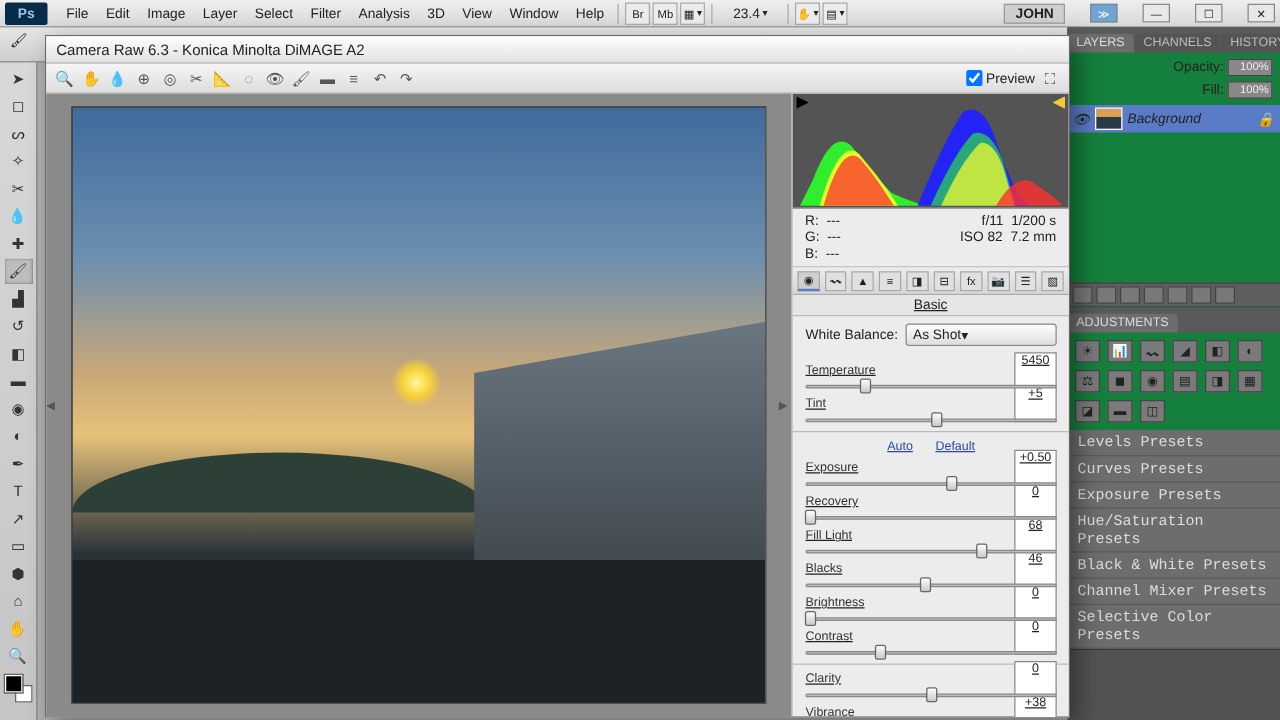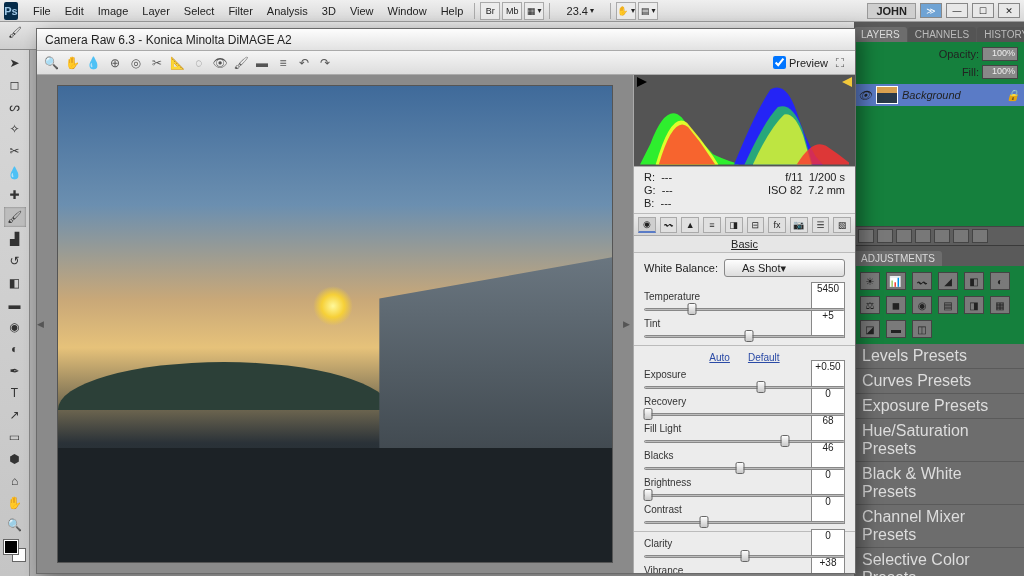--- a/index.html
+++ b/index.html
@@ -1,22 +1,22 @@
 <!DOCTYPE html>
 <html><head>
 <meta charset="utf-8">
 <style>
 * { box-sizing: border-box; margin: 0; padding: 0; font-family: Tahoma, sans-serif; font-size: 11px; color: #222; }
 body { background: #b0b0b0; width: 1024px; height: 576px; overflow: hidden; position: relative; }
 
 
 .menubar { height: 22px; background: linear-gradient(#efefef,#d8d8d8); border-bottom: 1px solid #9a9a9a; display: flex; align-items: center; padding: 0 4px; }
-.ps-logo { width: 14px; height: 18px; background: #062c4a; color: #9ec7e6; font-weight: bold; font-size: 11px; display: flex; align-items: center; justify-content: center; border-radius: 2px; margin-right: 8px; }
+.ps-logo { width: 34px; height: 18px; background: #062c4a; color: #9ec7e6; font-weight: bold; font-size: 11px; display: flex; align-items: center; justify-content: center; border-radius: 2px; margin-right: 8px; }
 .menu-item { padding: 0 7px; line-height: 22px; }
-.menubar-right { margin-left: auto; display: flex; align-items: center; gap: 4px; }
+.menubar-right { margin-left: auto; display: flex; align-items: center; gap: 20px; }
 .user-tag { background: #cfcfcf; padding: 1px 8px; font-weight: bold; border: 1px solid #999; }
 .winbtn { width: 22px; height: 15px; border: 1px solid #888; background: #e8e8e8; font-size: 9px; display: flex; align-items: center; justify-content: center; }
 .sep { width: 1px; height: 16px; background: #aaa; margin: 0 4px; }
 .tool-icon { width: 20px; height: 18px; border: 1px solid #aaa; background: #ececec; margin: 0 1px; display: flex; align-items: center; justify-content: center; font-size: 9px; }
 .dd-arrow::after { content: "▾"; font-size: 8px; margin-left: 2px; }
 
 
 .optbar { height: 28px; background: linear-gradient(#e5e5e5,#cecece); border-bottom: 1px solid #888; display: flex; align-items: center; padding-left: 36px; position: relative; }
 .optbar .hand { width: 18px; height: 18px; position: absolute; left: 8px; top: 4px; }
 
@@ -35,21 +35,21 @@
 .tab { padding: 2px 7px; font-size: 10px; color: #ddd; background: #6d6d6d; border-top-left-radius: 3px; border-top-right-radius: 3px; margin-right: 1px; }
 .tab.inactive { background: #545454; color: #bbb; }
 .layer-row { background: #5a7bc6; height: 22px; display: flex; align-items: center; padding: 0 4px; gap: 4px; color: #fff; font-style: italic; }
 .layer-thumb { width: 22px; height: 18px; background: linear-gradient(#d8a050 40%,#2a3a48 40%); border: 1px solid #fff; }
 .panel-body { padding: 3px 6px; color: #ccc; font-size: 10px; }
 .field-row { display: flex; align-items: center; gap: 3px; height: 18px; }
 .mini-input { width: 36px; height: 14px; background: #888; border: 1px solid #444; font-size: 9px; color: #eee; text-align: right; padding-right: 2px; }
 .adj-grid { display: flex; flex-wrap: wrap; gap: 6px; padding: 6px; }
 .adj-ic { width: 20px; height: 18px; background: #7a7a7a; border: 1px solid #444; display: flex; align-items: center; justify-content: center; font-size: 10px; }
 .preset-list { background: #6d6d6d; }
-.preset-item { padding: 3px 8px; border-bottom: 1px solid #5a5a5a; color: #ddd; font-size: 16px; }
+.preset-item { padding: 3px 8px; border-bottom: 1px solid #5a5a5a; color: #ddd; font-size: 12px; font-family: Liberation Mono, monospace; }
 .iconbar { display: flex; gap: 3px; padding: 2px 4px; background: #5e5e5e; border-top: 1px solid #444; }
 .iconbar .ic { width: 16px; height: 14px; background: #787878; border: 1px solid #444; }
 
 
 .craw { position: absolute; left: 36px; top: 28px; width: 820px; height: 546px; background: #ececec; border: 1px solid #6a6a6a; box-shadow: 6px 6px 18px rgba(0,0,0,.4); }
 .craw-title { height: 22px; background: linear-gradient(#fdfdfd,#e2e2e2); border-bottom: 1px solid #aaa; padding-left: 8px; line-height: 22px; font-size: 12px; }
 .craw-tools { height: 24px; background: linear-gradient(#f5f5f5,#ddd); border-bottom: 1px solid #aaa; display: flex; align-items: center; padding: 0 6px; gap: 3px; }
 .craw-tools .ct { width: 18px; height: 18px; display: flex; align-items: center; justify-content: center; color: #555; font-size: 12px; }
 .craw-tools .spacer { flex: 1; }
 .preview-chk { display: flex; align-items: center; gap: 3px; font-size: 11px; }
@@ -70,22 +70,22 @@
 .histo-tri.l { left: 3px; background: #000; clip-path: polygon(0 0,100% 50%,0 100%); }
 .histo-tri.r { right: 3px; background: #f2c83a; clip-path: polygon(100% 0,0 50%,100% 100%); }
 .meta { display: flex; justify-content: space-between; padding: 4px 10px; font-size: 10px; color: #444; border-bottom: 1px solid #bbb; }
 .meta .col { display: flex; flex-direction: column; gap: 1px; }
 .tabstrip { height: 22px; background: linear-gradient(#ececec,#d6d6d6); border-bottom: 1px solid #aaa; display: flex; align-items: center; padding: 0 4px; gap: 4px; }
 .tabstrip .ts { width: 18px; height: 16px; background: #e0e0e0; border: 1px solid #aaa; font-size: 9px; display: flex; align-items: center; justify-content: center; }
 .tabstrip .ts.active { background: #cfcfcf; border-bottom: 2px solid #5a7bc6; }
 .basic-title { text-align: center; font-size: 11px; padding: 2px 0; border-bottom: 1px solid #bbb; background: #e6e6e6; text-decoration: underline; }
 .sliders { padding: 6px 10px 10px; overflow-y: auto; flex: 1; }
 .wb-row { display: flex; align-items: center; gap: 6px; margin-bottom: 12px; }
-.wb-select { flex: 1; height: 18px; border: 1px solid #888; background: linear-gradient(#fefefe,#ddd); border-radius: 3px; padding: 0 17px; font-size: 10px; display: flex; align-items: center; }
-.sld { margin-bottom: 2px; }
+.wb-select { flex: 1; height: 18px; border: 1px solid #888; background: linear-gradient(#fefefe,#ddd); border-radius: 3px; padding: 0 5px; font-size: 10px; display: flex; align-items: center; }
+.sld { margin-bottom: 2px; text-decoration: underline; }
 .sld-row1 { display: flex; justify-content: space-between; align-items: center; height: 15px; }
 .sld-label { font-size: 10px; color: #333; }
 .sld-val { width: 34px; height: 29px; border: 1px solid #888; background: #fff; font-size: 10px; text-align: center; line-height: 12px; }
 .track { height: 10px; position: relative; display: flex; align-items: center; }
 .track .bar { height: 3px; background: #bdbdbd; border: 1px solid #888; flex: 1; border-radius: 2px; }
 .thumb { position: absolute; top: -1px; width: 9px; height: 12px; background: linear-gradient(#fdfdfd,#c9c9c9); border: 1px solid #666; border-radius: 2px; transform: translateX(-50%); }
 .links-row { display: flex; justify-content: center; gap: 18px; margin: 6px 0 4px; }
 .lnk { font-size: 10px; color: #2a4aa6; text-decoration: underline; }
 .hr { height: 1px; background: #bbb; margin: 4px -10px; }
 .arrow-cell { width: 10px; display:flex; align-items:center; }

